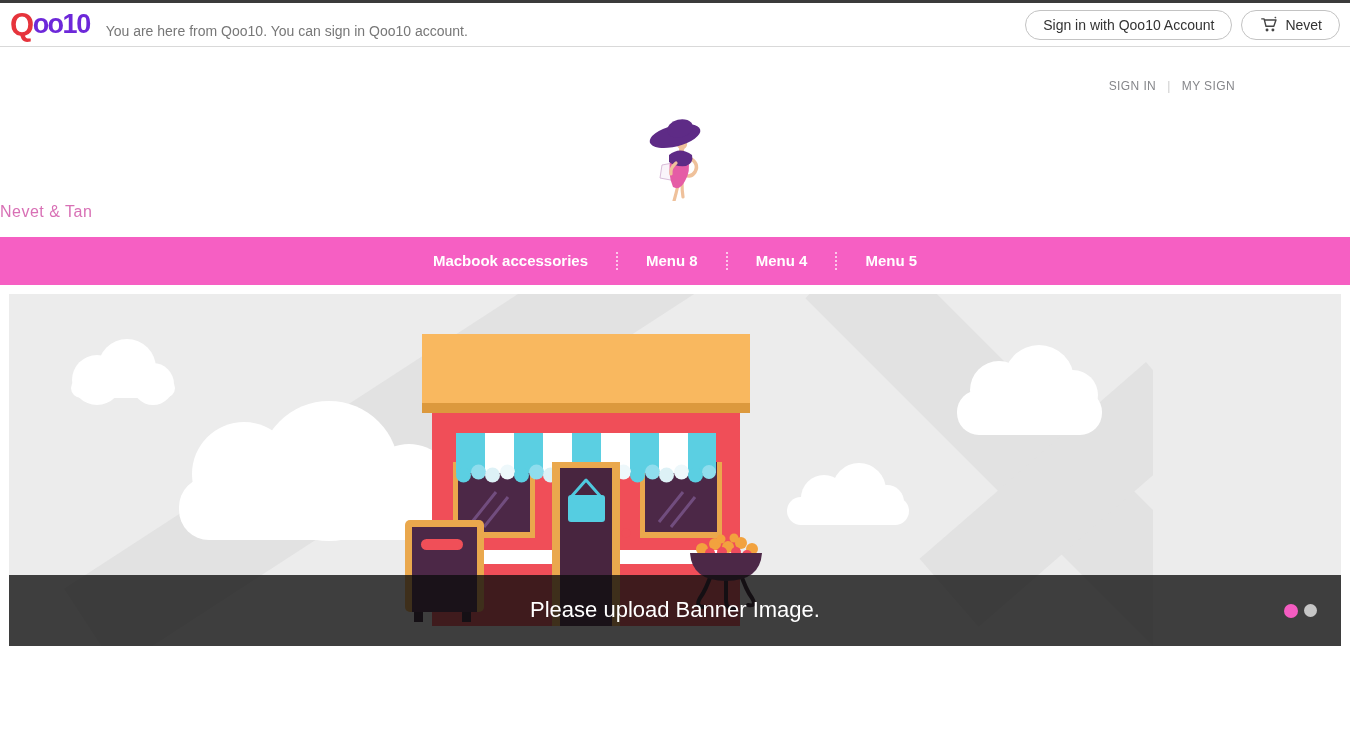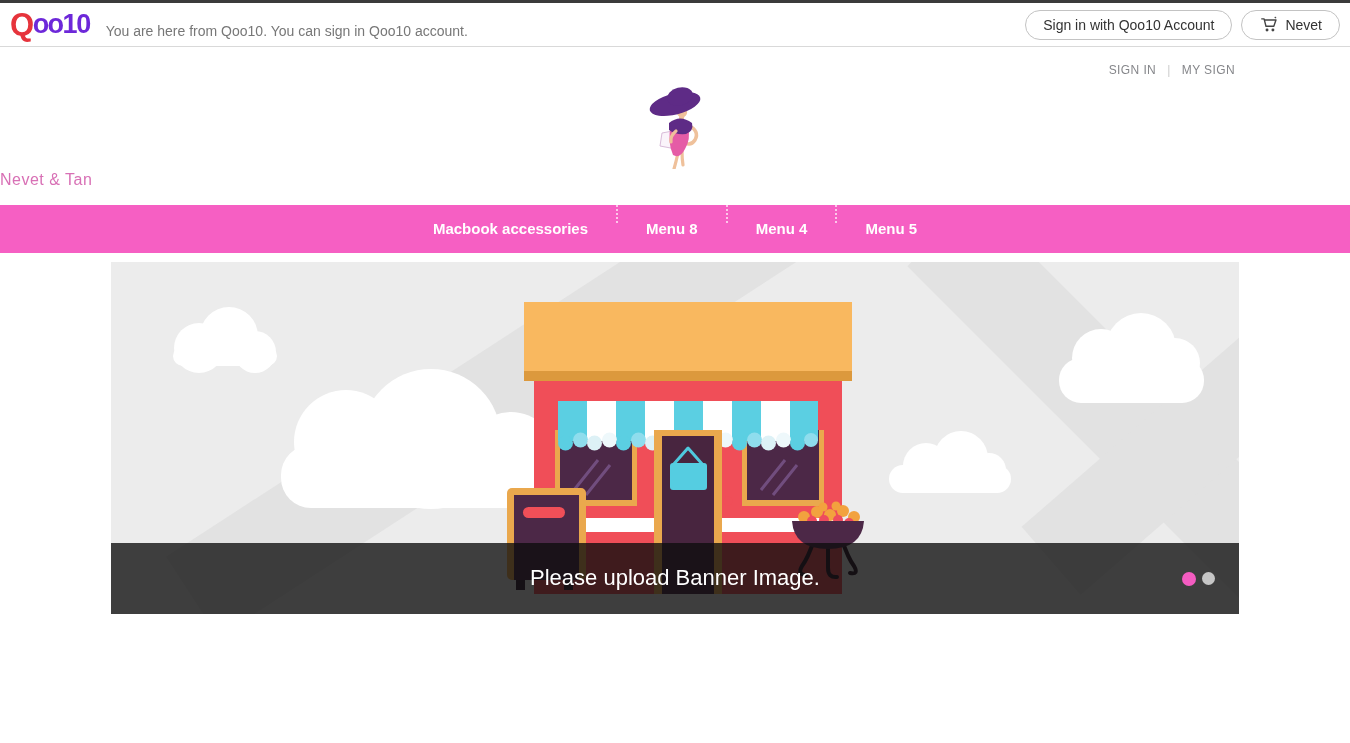--- a/index.html
+++ b/index.html
@@ -14,38 +14,38 @@
   .qoo10-logo .q { color:#e6343c; font-size:31px; }
   .qoo10-logo .rest { color:#6d28d9; }
   .topbar-msg { color:#777; font-size:14px; margin-left:16px;margin-top:12px; }
   .topbar-right { margin-left:auto; display:flex; align-items:flex-start; gap:9px; }
   .pill-btn { height:30px; border:1px solid #c3c3c3; border-radius:16px; background:#fff;
               display:flex; align-items:center; padding:0 17px; font-size:14px; color:#333;
               cursor:pointer; gap:6px; font-family:"Liberation Sans", sans-serif; }
   .cart-icon svg { display:block; }
 
   
-  .account-bar { width:1144px; margin:0 auto; padding:16px 12px 2px 0;
+  .account-bar { width:1144px; margin:16px auto; padding:16px 12px 2px 0;
                  display:flex; justify-content:flex-end; align-items:center;
                  font-size:12px; color:#85868a; letter-spacing:.4px; }
   .account-link { cursor:pointer; }
   .account-div { color:#ccc; margin:0 11px; font-size:12px; }
 
   
   .shop-logo { text-align:left; padding:6px 0 16px; }
   .shop-logo svg { display:block; margin:0 auto; }
   .shop-name { font-size:16px; color:#d870b5; letter-spacing:.5px; margin-top:2px; }
 
   
-  .navbar { height:48px; background:#f65fc3; display:flex; justify-content:center; align-items:flex-start; }
+  .navbar { height:48px; background:#f65fc3; display:flex; justify-content:center; align-items:center; }
   .nav-item { color:#fff; font-weight:bold; font-size:15px; padding:0 28px; cursor:pointer; line-height:48px; }
   .nav-sep { width:0; height:18px; border-right:2px dotted rgba(255,255,255,.65); }
 
   
-  .banner { position:relative; width:1128px; height:352px; margin:9px auto 0;
+  .banner { position:relative; width:1332px; height:352px; margin:9px auto 0;
             background:#ececec; overflow:hidden; }
   .banner svg.scene { position:absolute; left:0; top:0; }
   .banner-overlay { position:absolute; left:0; right:0; top:281px; height:71px;
                     background:rgba(13,13,13,.78); }
   .banner-text { position:absolute; left:0; right:0; top:0; height:71px; line-height:69px;
                  text-align:center; color:#fff; font-size:22px; }
   .dots { position:absolute; right:24px; top:50%; transform:translateY(-50%);
           display:flex; align-items:center; gap:6px; }
   .dot { width:13px; height:13px; border-radius:50%; background:#c6c6c6; cursor:pointer; }
   .dot.active { width:14px; height:14px; background:#f45cc1; }

